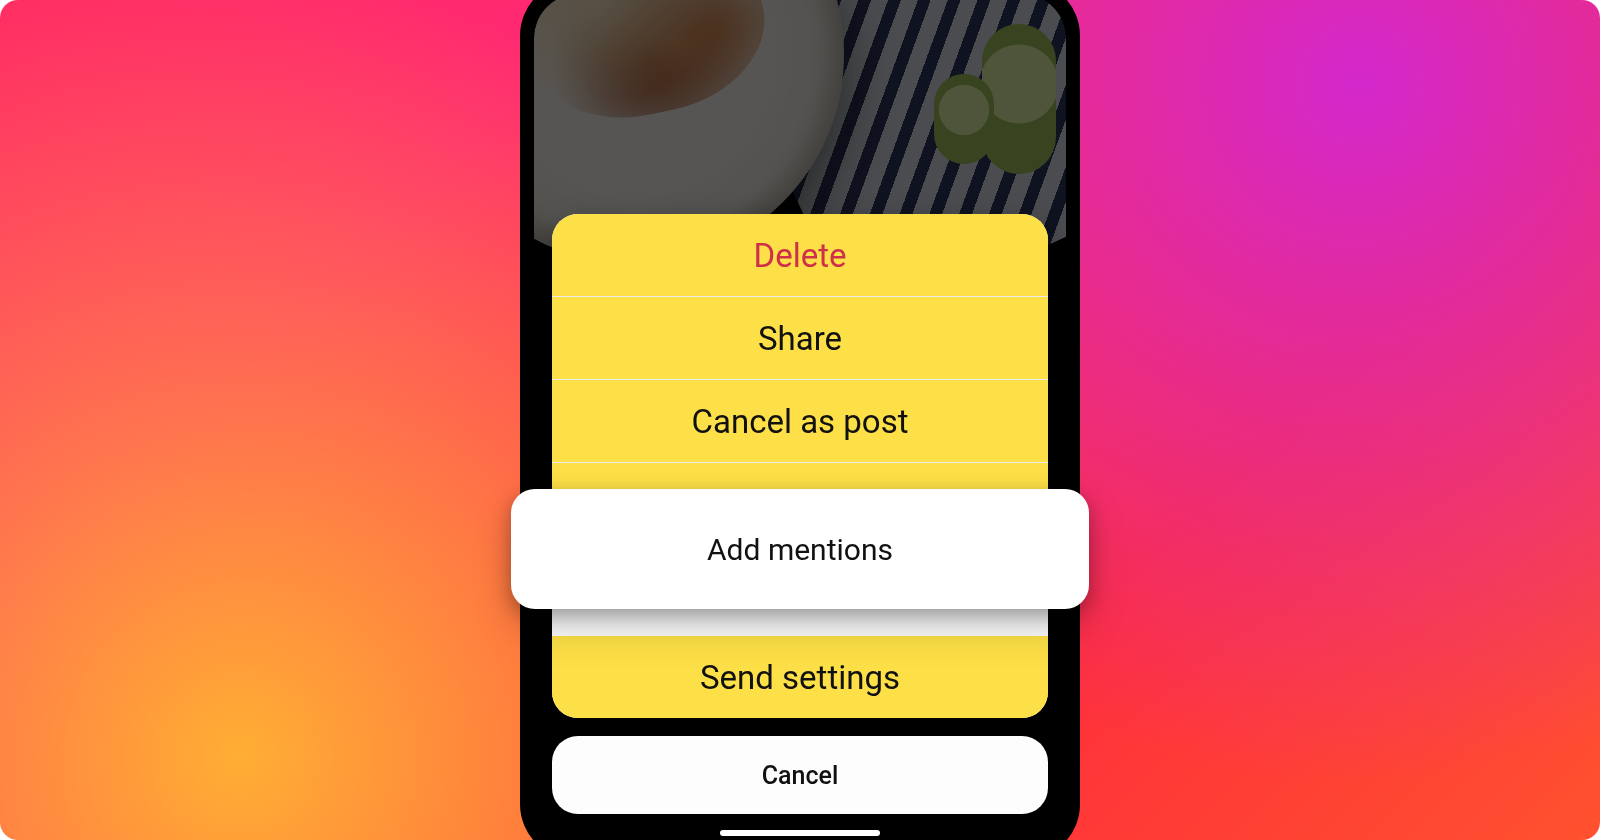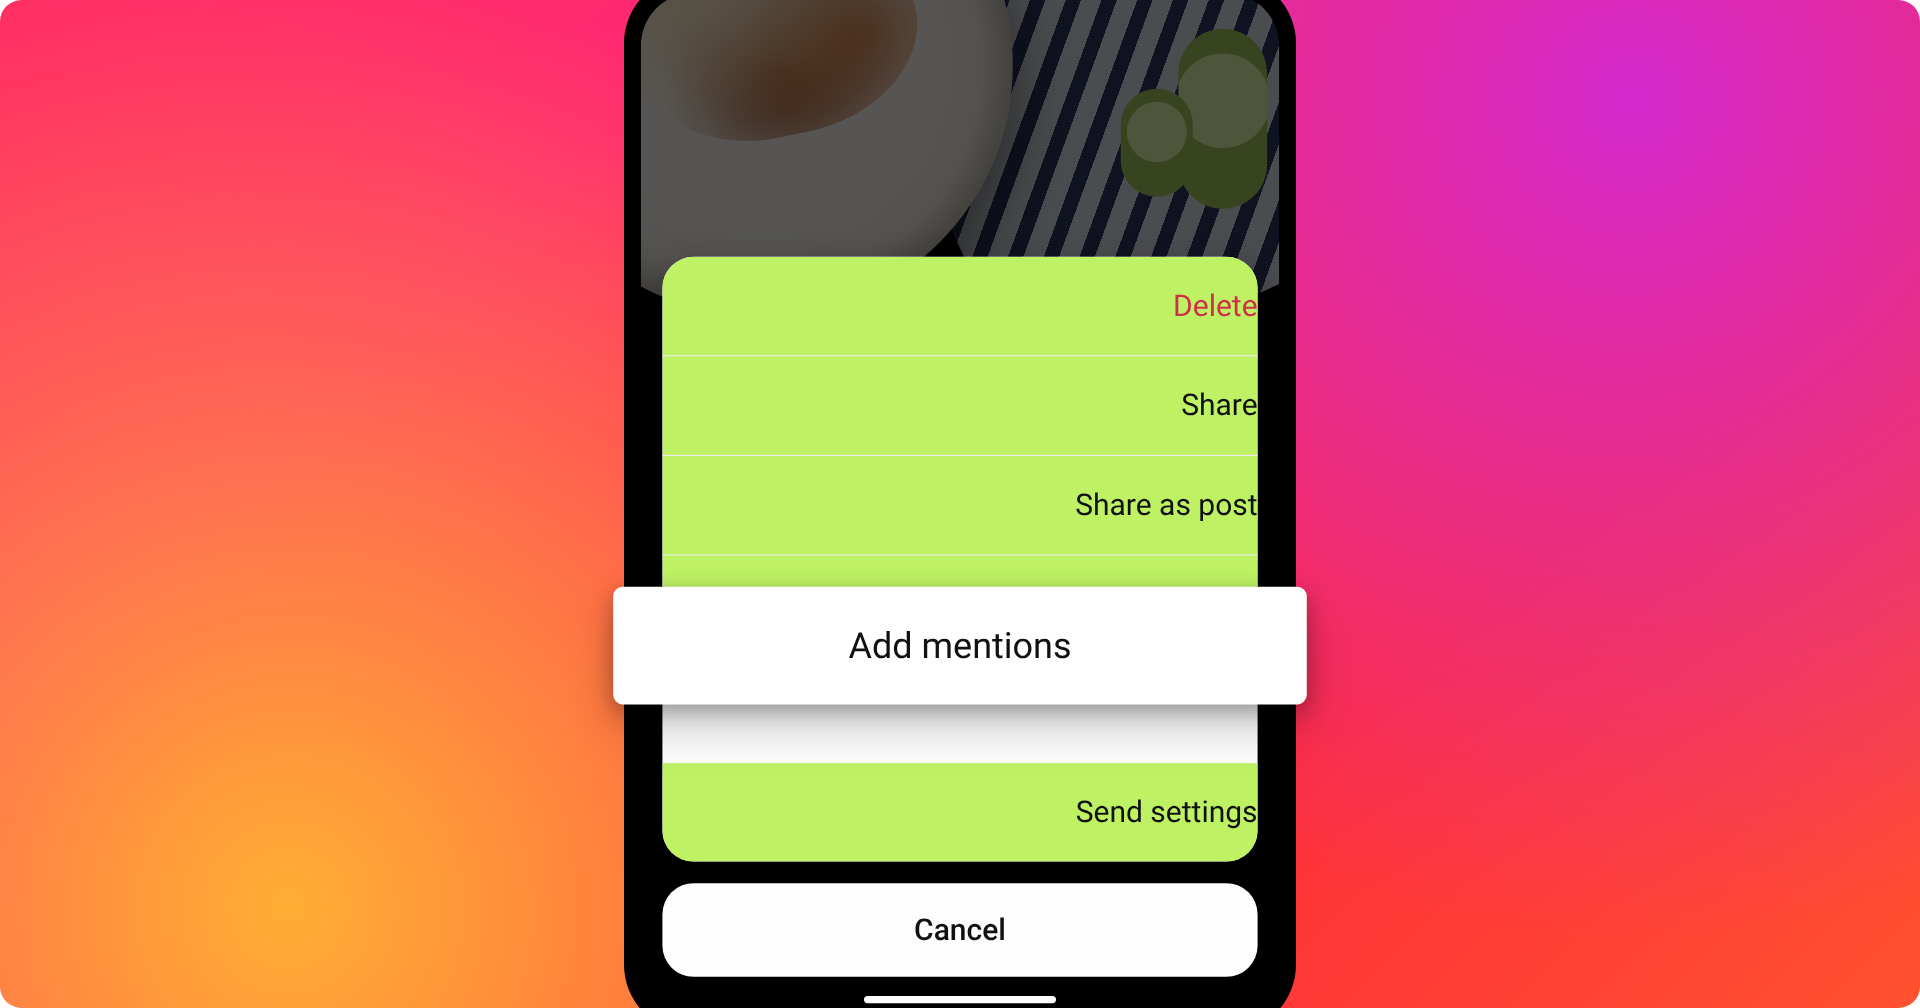--- a/index.html
+++ b/index.html
@@ -97,25 +97,25 @@
   .action-sheet {
     background: #fdfdfd;
     border-radius: 26px;
     overflow: hidden;
     box-shadow: 0 10px 30px rgba(0,0,0,0.3);
   }
   .action-item {
     height: 82px;
     display: flex;
     align-items: center;
-    justify-content: flex-end;
-    font-size: 25px;
+    justify-content: center;
+    font-size: 33px;
     color: #111;
     border-bottom: 1px solid #ececec;
-    background: #bef264;
+    background: #fde047;
     cursor: pointer;
   }
   .action-item:last-child { border-bottom: none; }
   .action-item.destructive { color: #cf3049; }
   .action-item.hidden-behind { opacity: 0; height: 90px; border-bottom: none;}
   .cancel-btn {
     margin-top: 18px;
     height: 78px;
     background: #fdfdfd;
     border-radius: 26px;
@@ -137,24 +137,24 @@
     background: #fff;
     border-radius: 4px;
   }
 
   
   .callout {
     position: absolute;
     left: 50%;
     transform: translateX(-50%);
     width: 578px;
-    height: 98px;
+    height: 120px;
     top: 489px;
     background: #ffffff;
-    border-radius: 8px;
+    border-radius: 24px;
     box-shadow: 0 6px 18px rgba(0,0,0,0.28), 0 20px 40px rgba(0,0,0,0.18);
     display: flex;
     align-items: center;
     justify-content: center;
     font-size: 30px;
     color: #111;
     cursor: pointer;
     z-index: 5;
   }
 </style>
@@ -177,21 +177,21 @@
 
       <div class="sheet-area">
         <div class="action-sheet">
           <div class="action-item destructive">
             <span>Delete</span>
           </div>
           <div class="action-item">
             <span>Share</span>
           </div>
           <div class="action-item">
-            <span>Share as post</span>
+            <span>Cancel as post</span>
           </div>
           <div class="action-item">
             <span>Send to…</span>
           </div>
           <div class="action-item hidden-behind">
           </div>
           <div class="action-item">
             <span>Send settings</span>
           </div>
         </div>

